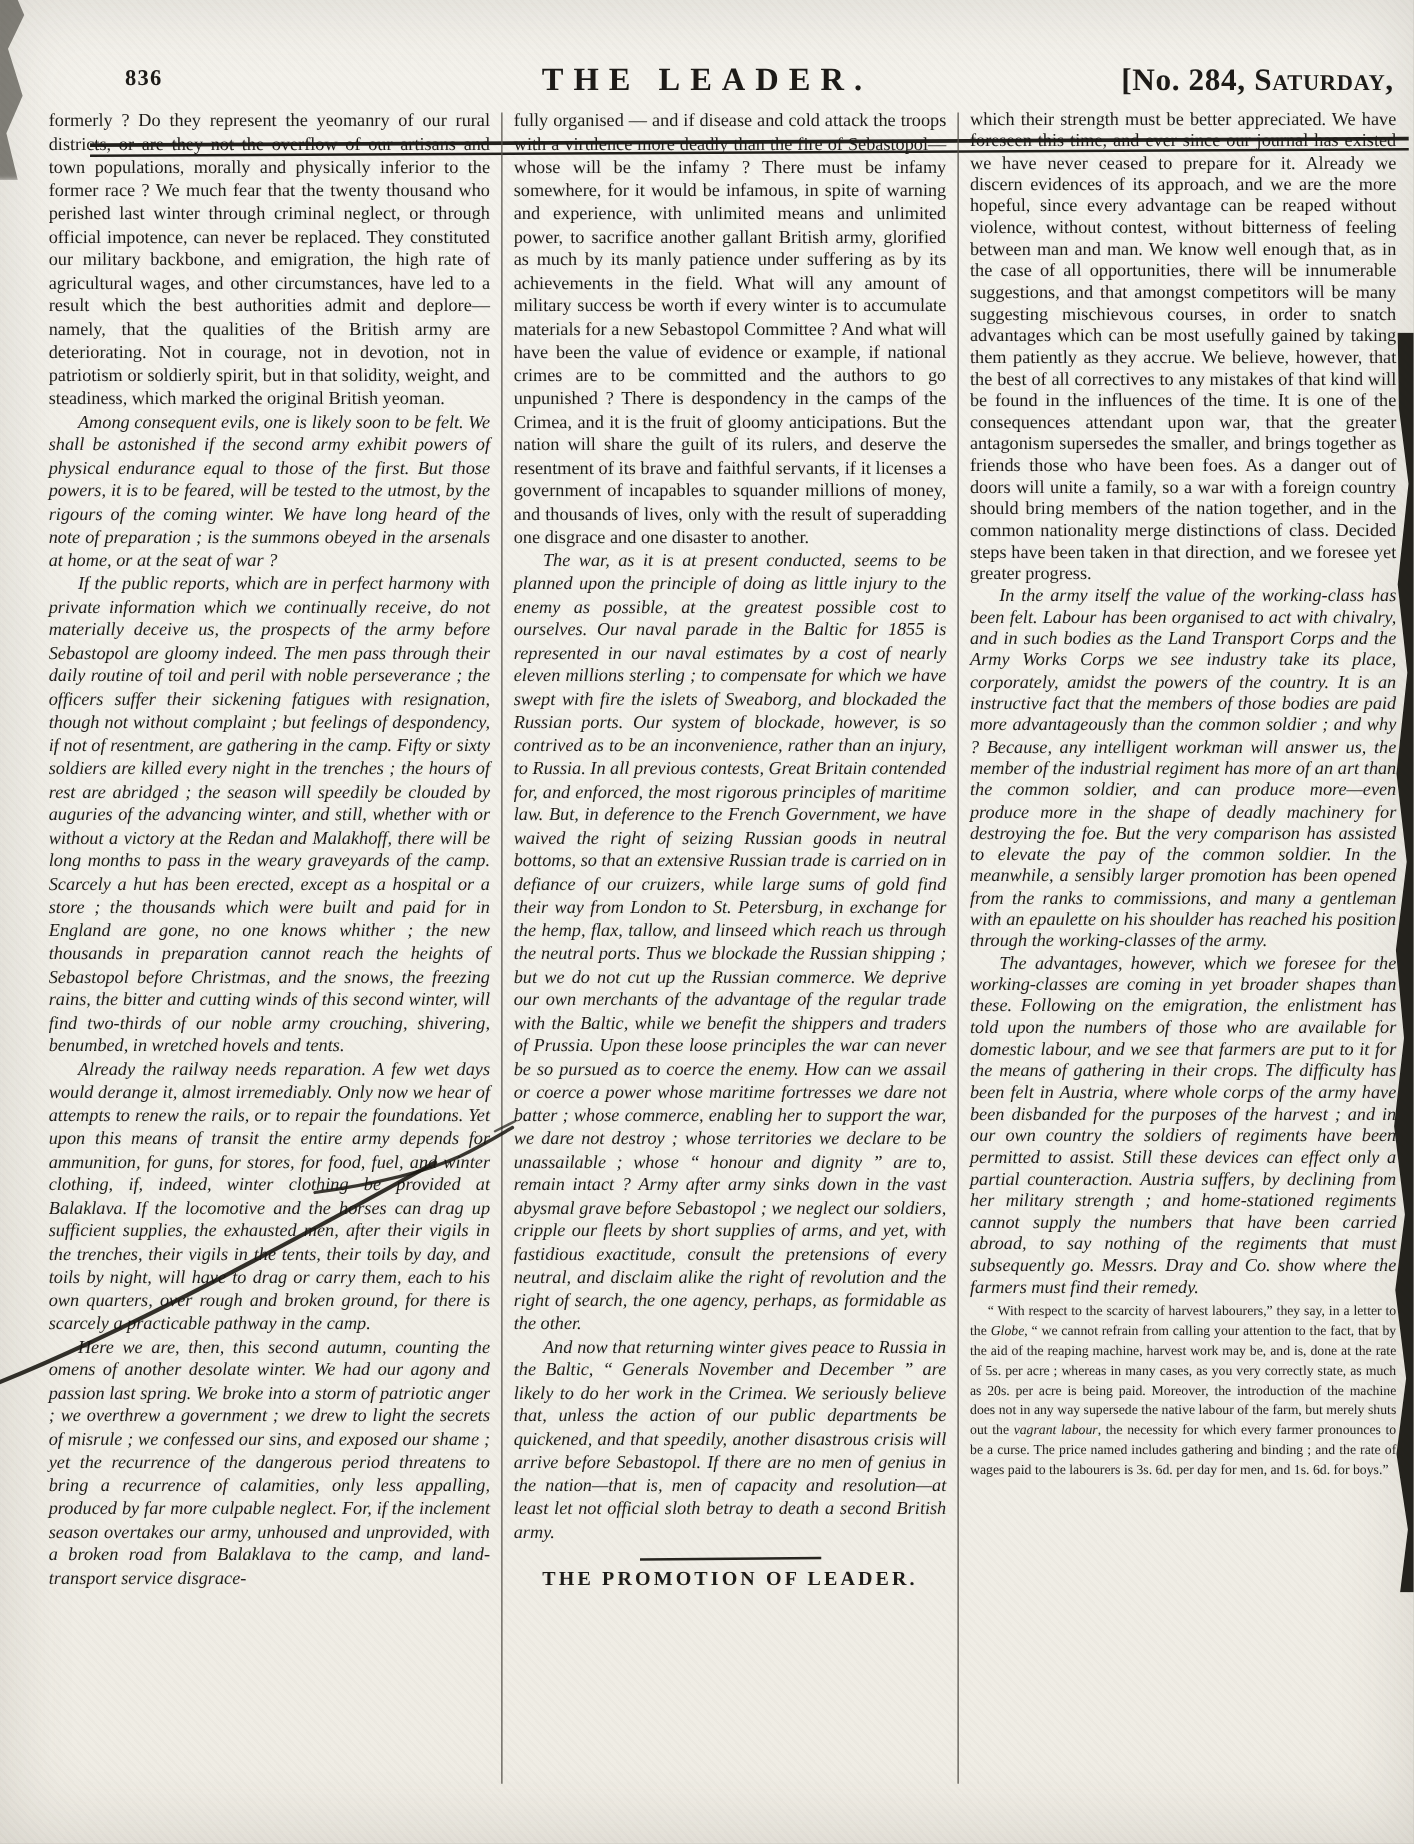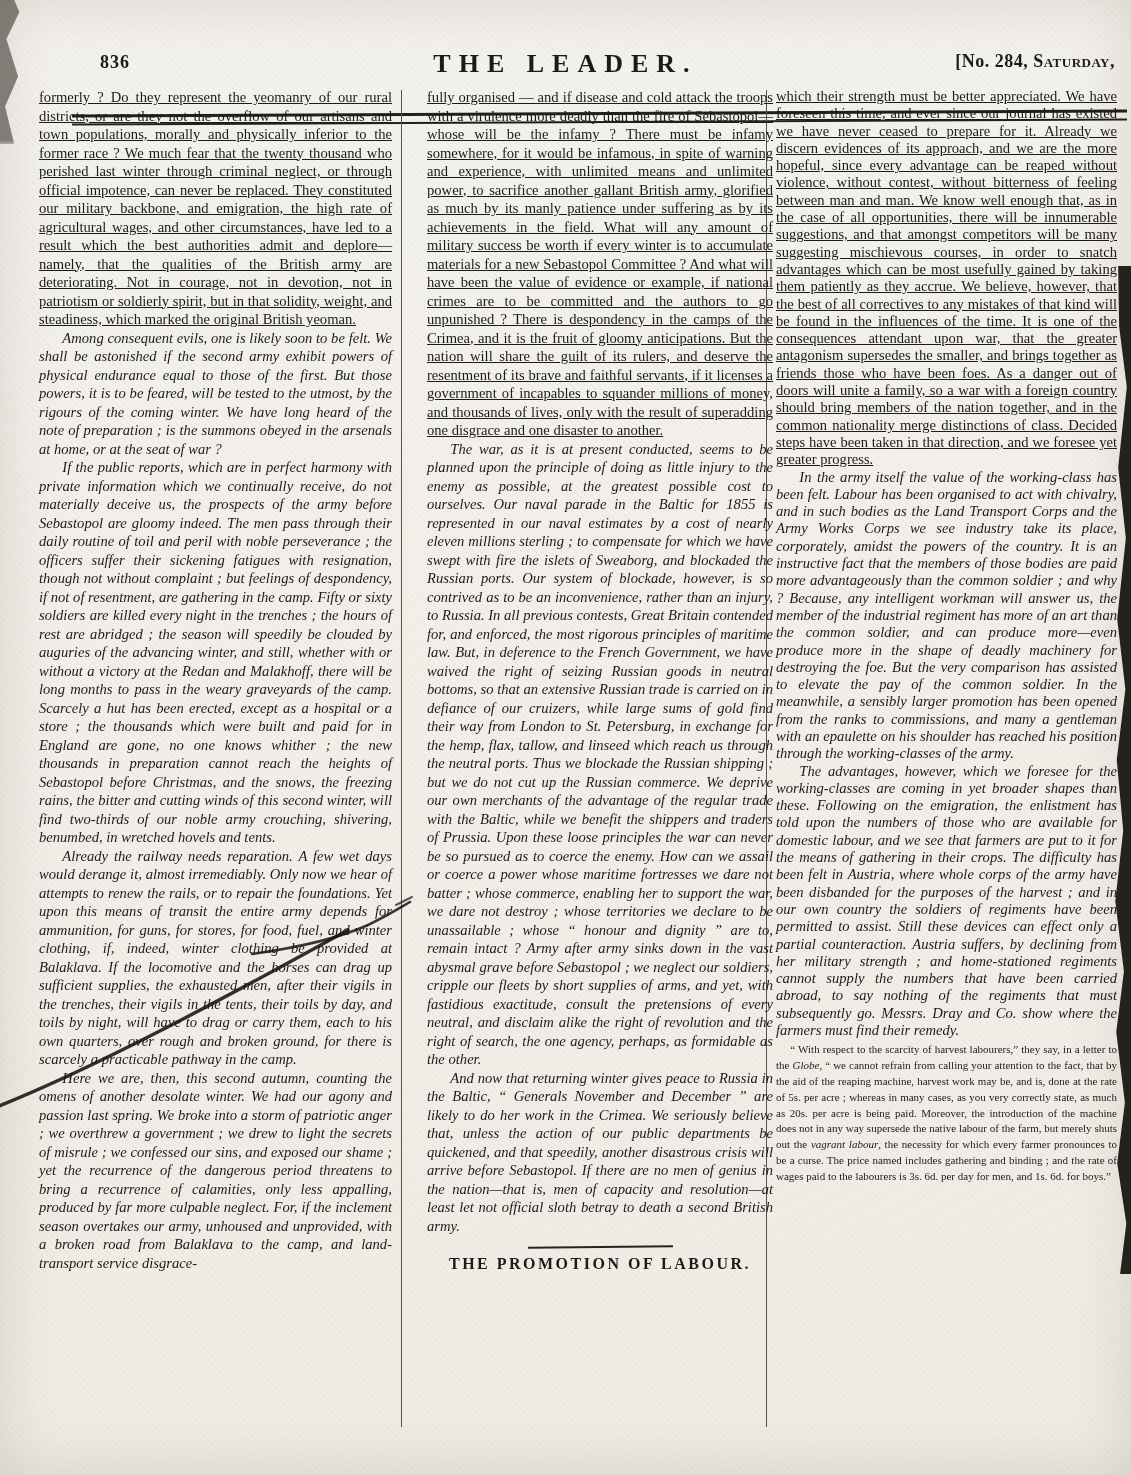--- a/index.html
+++ b/index.html
@@ -12,36 +12,36 @@
       linear-gradient(180deg,#f4f2ec 0%,#f1efe8 55%,#efece4 100%);
     box-shadow:inset 0 0 60px rgba(90,85,70,0.18);
     overflow:hidden;
     font-family:"Liberation Serif","DejaVu Serif",serif;
     color:#1d1b18;
   }
   
   .page-number{position:absolute;top:52px;left:100px;font-size:18px;font-weight:bold;letter-spacing:1px;}
   .masthead{position:absolute;top:49px;left:0;width:100%;text-align:center;
     font-size:26px;font-weight:bold;letter-spacing:8px;}
-  .issue{position:absolute;top:51px;right:16px;font-size:18px;font-weight:bold;letter-spacing:.5px;}
+  .issue{position:absolute;top:51px;right:16px;font-size:25px;font-weight:bold;letter-spacing:.5px;}
   .issue .sc{font-variant:small-caps;}
   .header-rule{position:absolute;top:112px;left:72px;right:4px;height:6px;
     border-top:3px solid #22201c;border-bottom:2px solid #22201c;
     transform:rotate(-0.28deg);}
   
   .col{position:absolute;top:88px;text-align:justify;
     font-size:14.6px;line-height:18.5px;}
   #col-0{left:39px;width:353px;}
-  #col-1{left:411px;width:346px;margin-left:16px;}
+  #col-1{left:411px;width:346px;}
   #col-2{left:776px;width:341px;line-height:17.3px;}
   .rule-v{position:absolute;top:90px;width:1px;height:1337px;background:#55524b;}
   #rule-a{left:401px;}
   #rule-b{left:766px;}
   .col p{margin:0;}
-  .p-cont{text-indent:0;text-decoration:underline;}
+  .p-cont{text-indent:0;}
   .p-ind{text-indent:1.6em;font-style:italic;}
   .p-small{font-size:11px;line-height:15.8px;text-indent:1.3em;margin-top:3px !important;}
   .p-heading{text-align:center;font-weight:bold;font-size:16px;letter-spacing:2.5px;
     text-indent:0;margin:4px 0 1px 0 !important;}
   .divider{width:145px;margin:11px auto 7px auto;border-top:2px solid #26241f;
     transform:rotate(-0.5deg);}
   
   .edge-blotch{position:absolute;right:-3px;top:266px;width:24px;height:1008px;
     background:#15140f;opacity:.93;filter:blur(.4px);
     clip-path:polygon(34% 0,100% 0,100% 100%,42% 100%,68% 95%,30% 89%,62% 83%,26% 76%,
@@ -69,21 +69,21 @@
       <p class="p-ind">Among consequent evils, one is likely soon to be felt. We shall be astonished if the second army exhibit powers of physical endurance equal to those of the first. But those powers, it is to be feared, will be tested to the utmost, by the rigours of the coming winter. We have long heard of the note of preparation ; is the summons obeyed in the arsenals at home, or at the seat of war ?</p>
       <p class="p-ind">If the public reports, which are in perfect harmony with private information which we continually receive, do not materially deceive us, the prospects of the army before Sebastopol are gloomy indeed. The men pass through their daily routine of toil and peril with noble perseverance ; the officers suffer their sickening fatigues with resignation, though not without complaint ; but feelings of despondency, if not of resentment, are gathering in the camp. Fifty or sixty soldiers are killed every night in the trenches ; the hours of rest are abridged ; the season will speedily be clouded by auguries of the advancing winter, and still, whether with or without a victory at the Redan and Malakhoff, there will be long months to pass in the weary graveyards of the camp. Scarcely a hut has been erected, except as a hospital or a store ; the thousands which were built and paid for in England are gone, no one knows whither ; the new thousands in preparation cannot reach the heights of Sebastopol before Christmas, and the snows, the freezing rains, the bitter and cutting winds of this second winter, will find two-thirds of our noble army crouching, shivering, benumbed, in wretched hovels and tents.</p>
       <p class="p-ind">Already the railway needs reparation. A few wet days would derange it, almost irremediably. Only now we hear of attempts to renew the rails, or to repair the foundations. Yet upon this means of transit the entire army depends for ammunition, for guns, for stores, for food, fuel, and winter clothing, if, indeed, winter clothing be provided at Balaklava. If the locomotive and the horses can drag up sufficient supplies, the exhausted men, after their vigils in the trenches, their vigils in the tents, their toils by day, and toils by night, will have to drag or carry them, each to his own quarters, over rough and broken ground, for there is scarcely a practicable pathway in the camp.</p>
       <p class="p-ind">Here we are, then, this second autumn, counting the omens of another desolate winter. We had our agony and passion last spring. We broke into a storm of patriotic anger ; we overthrew a government ; we drew to light the secrets of misrule ; we confessed our sins, and exposed our shame ; yet the recurrence of the dangerous period threatens to bring a recurrence of calamities, only less appalling, produced by far more culpable neglect. For, if the inclement season overtakes our army, unhoused and unprovided, with a broken road from Balaklava to the camp, and land-transport service disgrace-</p>
     </div>
   <div class="col" id="col-1">
       <p class="p-cont">fully organised — and if disease and cold attack the troops with a virulence more deadly than the fire of Sebastopol—whose will be the infamy ? There must be infamy somewhere, for it would be infamous, in spite of warning and experience, with unlimited means and unlimited power, to sacrifice another gallant British army, glorified as much by its manly patience under suffering as by its achievements in the field. What will any amount of military success be worth if every winter is to accumulate materials for a new Sebastopol Committee ? And what will have been the value of evidence or example, if national crimes are to be committed and the authors to go unpunished ? There is despondency in the camps of the Crimea, and it is the fruit of gloomy anticipations. But the nation will share the guilt of its rulers, and deserve the resentment of its brave and faithful servants, if it licenses a government of incapables to squander millions of money, and thousands of lives, only with the result of superadding one disgrace and one disaster to another.</p>
       <p class="p-ind">The war, as it is at present conducted, seems to be planned upon the principle of doing as little injury to the enemy as possible, at the greatest possible cost to ourselves. Our naval parade in the Baltic for 1855 is represented in our naval estimates by a cost of nearly eleven millions sterling ; to compensate for which we have swept with fire the islets of Sweaborg, and blockaded the Russian ports. Our system of blockade, however, is so contrived as to be an inconvenience, rather than an injury, to Russia. In all previous contests, Great Britain contended for, and enforced, the most rigorous principles of maritime law. But, in deference to the French Government, we have waived the right of seizing Russian goods in neutral bottoms, so that an extensive Russian trade is carried on in defiance of our cruizers, while large sums of gold find their way from London to St. Petersburg, in exchange for the hemp, flax, tallow, and linseed which reach us through the neutral ports. Thus we blockade the Russian shipping ; but we do not cut up the Russian commerce. We deprive our own merchants of the advantage of the regular trade with the Baltic, while we benefit the shippers and traders of Prussia. Upon these loose principles the war can never be so pursued as to coerce the enemy. How can we assail or coerce a power whose maritime fortresses we dare not batter ; whose commerce, enabling her to support the war, we dare not destroy ; whose territories we declare to be unassailable ; whose “ honour and dignity ” are to, remain intact ? Army after army sinks down in the vast abysmal grave before Sebastopol ; we neglect our soldiers, cripple our fleets by short supplies of arms, and yet, with fastidious exactitude, consult the pretensions of every neutral, and disclaim alike the right of revolution and the right of search, the one agency, perhaps, as formidable as the other.</p>
       <p class="p-ind">And now that returning winter gives peace to Russia in the Baltic, “ Generals November and December ” are likely to do her work in the Crimea. We seriously believe that, unless the action of our public departments be quickened, and that speedily, another disastrous crisis will arrive before Sebastopol. If there are no men of genius in the nation—that is, men of capacity and resolution—at least let not official sloth betray to death a second British army.</p>
       <div class="divider"></div>
-      <p class="p-heading">THE PROMOTION OF LABOUR.</p>
+      <p class="p-heading">THE PROMOTION OF LEADER.</p>
     </div>
   <div class="col" id="col-2">
       <p class="p-cont">which their strength must be better appreciated. We have foreseen this time, and ever since our journal has existed we have never ceased to prepare for it. Already we discern evidences of its approach, and we are the more hopeful, since every advantage can be reaped without violence, without contest, without bitterness of feeling between man and man. We know well enough that, as in the case of all opportunities, there will be innumerable suggestions, and that amongst competitors will be many suggesting mischievous courses, in order to snatch advantages which can be most usefully gained by taking them patiently as they accrue. We believe, however, that the best of all correctives to any mistakes of that kind will be found in the influences of the time. It is one of the consequences attendant upon war, that the greater antagonism supersedes the smaller, and brings together as friends those who have been foes. As a danger out of doors will unite a family, so a war with a foreign country should bring members of the nation together, and in the common nationality merge distinctions of class. Decided steps have been taken in that direction, and we foresee yet greater progress.</p>
       <p class="p-ind">In the army itself the value of the working-class has been felt. Labour has been organised to act with chivalry, and in such bodies as the Land Transport Corps and the Army Works Corps we see industry take its place, corporately, amidst the powers of the country. It is an instructive fact that the members of those bodies are paid more advantageously than the common soldier ; and why ? Because, any intelligent workman will answer us, the member of the industrial regiment has more of an art than the common soldier, and can produce more—even produce more in the shape of deadly machinery for destroying the foe. But the very comparison has assisted to elevate the pay of the common soldier. In the meanwhile, a sensibly larger promotion has been opened from the ranks to commissions, and many a gentleman with an epaulette on his shoulder has reached his position through the working-classes of the army.</p>
       <p class="p-ind">The advantages, however, which we foresee for the working-classes are coming in yet broader shapes than these. Following on the emigration, the enlistment has told upon the numbers of those who are available for domestic labour, and we see that farmers are put to it for the means of gathering in their crops. The difficulty has been felt in Austria, where whole corps of the army have been disbanded for the purposes of the harvest ; and in our own country the soldiers of regiments have been permitted to assist. Still these devices can effect only a partial counteraction. Austria suffers, by declining from her military strength ; and home-stationed regiments cannot supply the numbers that have been carried abroad, to say nothing of the regiments that must subsequently go. Messrs. Dray and Co. show where the farmers must find their remedy.</p>
       <p class="p-small">“ With respect to the scarcity of harvest labourers,” they say, in a letter to the <em>Globe</em>, “ we cannot refrain from calling your attention to the fact, that by the aid of the reaping machine, harvest work may be, and is, done at the rate of 5s. per acre ; whereas in many cases, as you very correctly state, as much as 20s. per acre is being paid. Moreover, the introduction of the machine does not in any way supersede the native labour of the farm, but merely shuts out the <em>vagrant labour</em>, the necessity for which every farmer pronounces to be a curse. The price named includes gathering and binding ; and the rate of wages paid to the labourers is 3s. 6d. per day for men, and 1s. 6d. for boys.”</p>
     </div>
 
   <div class="edge-blotch"></div>
   <div class="corner-smudge"></div>

